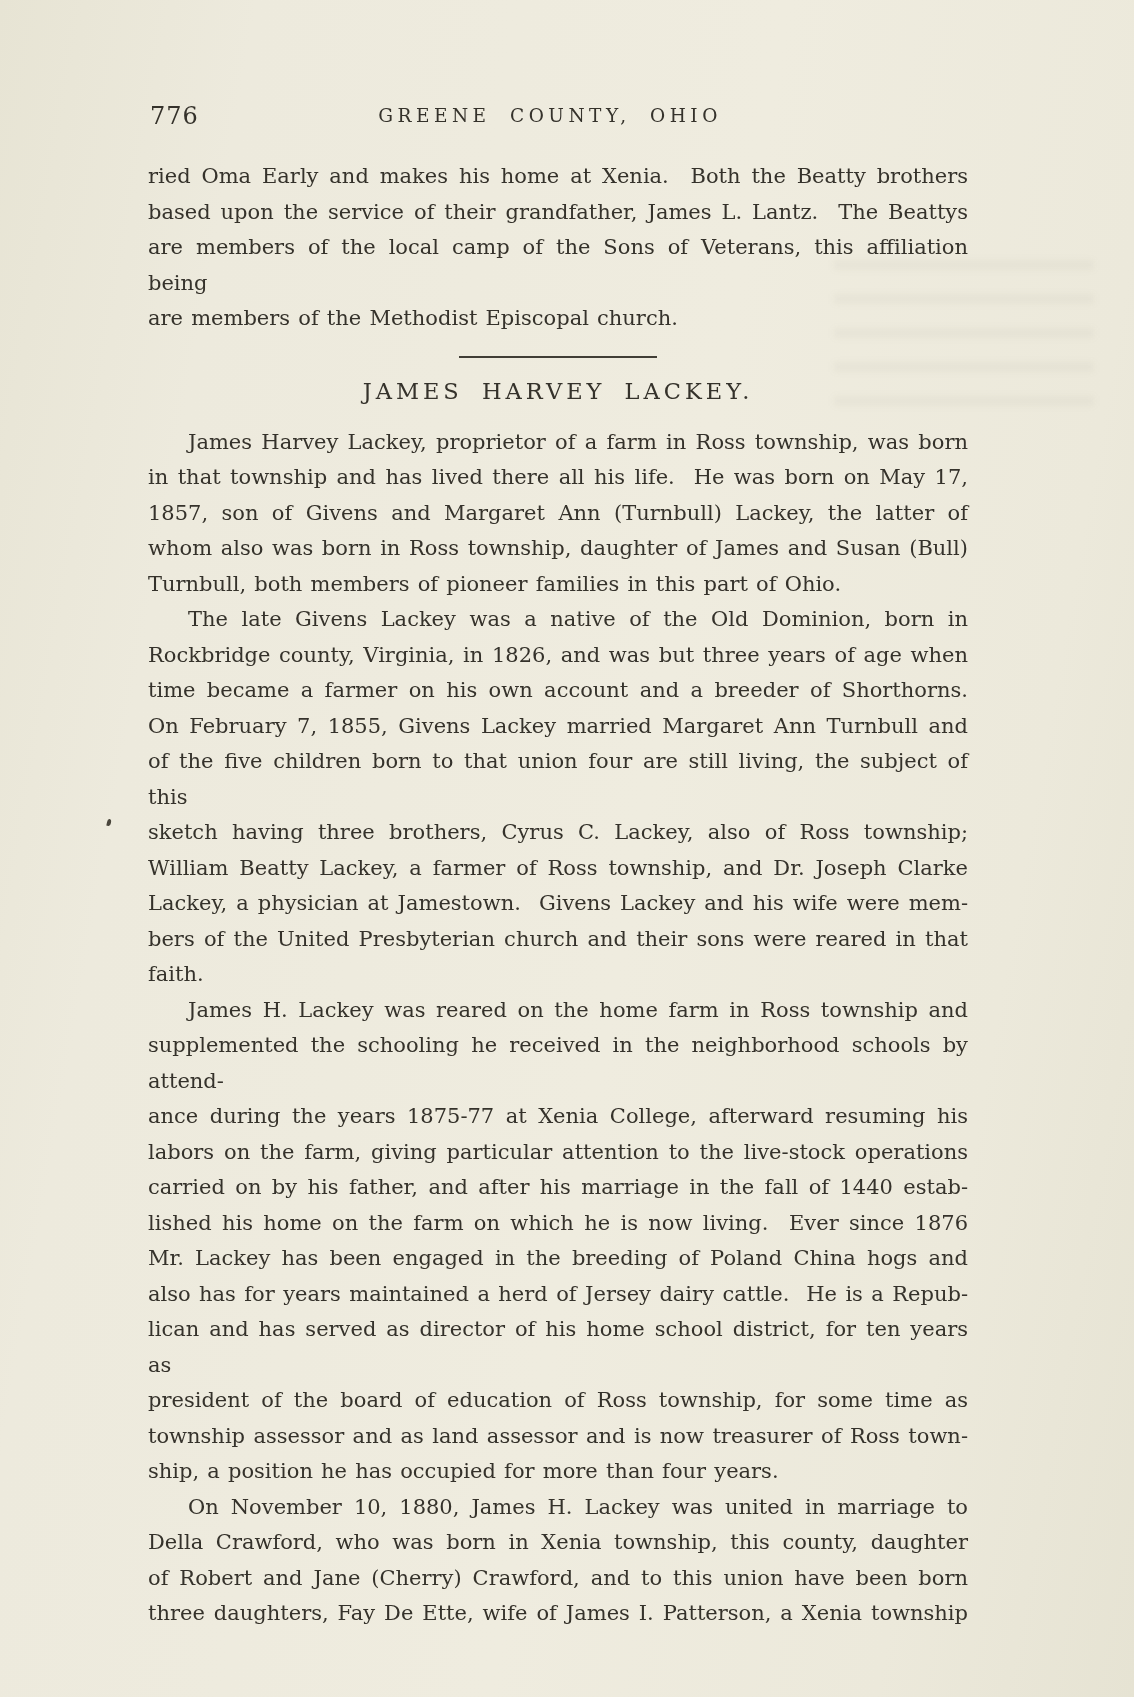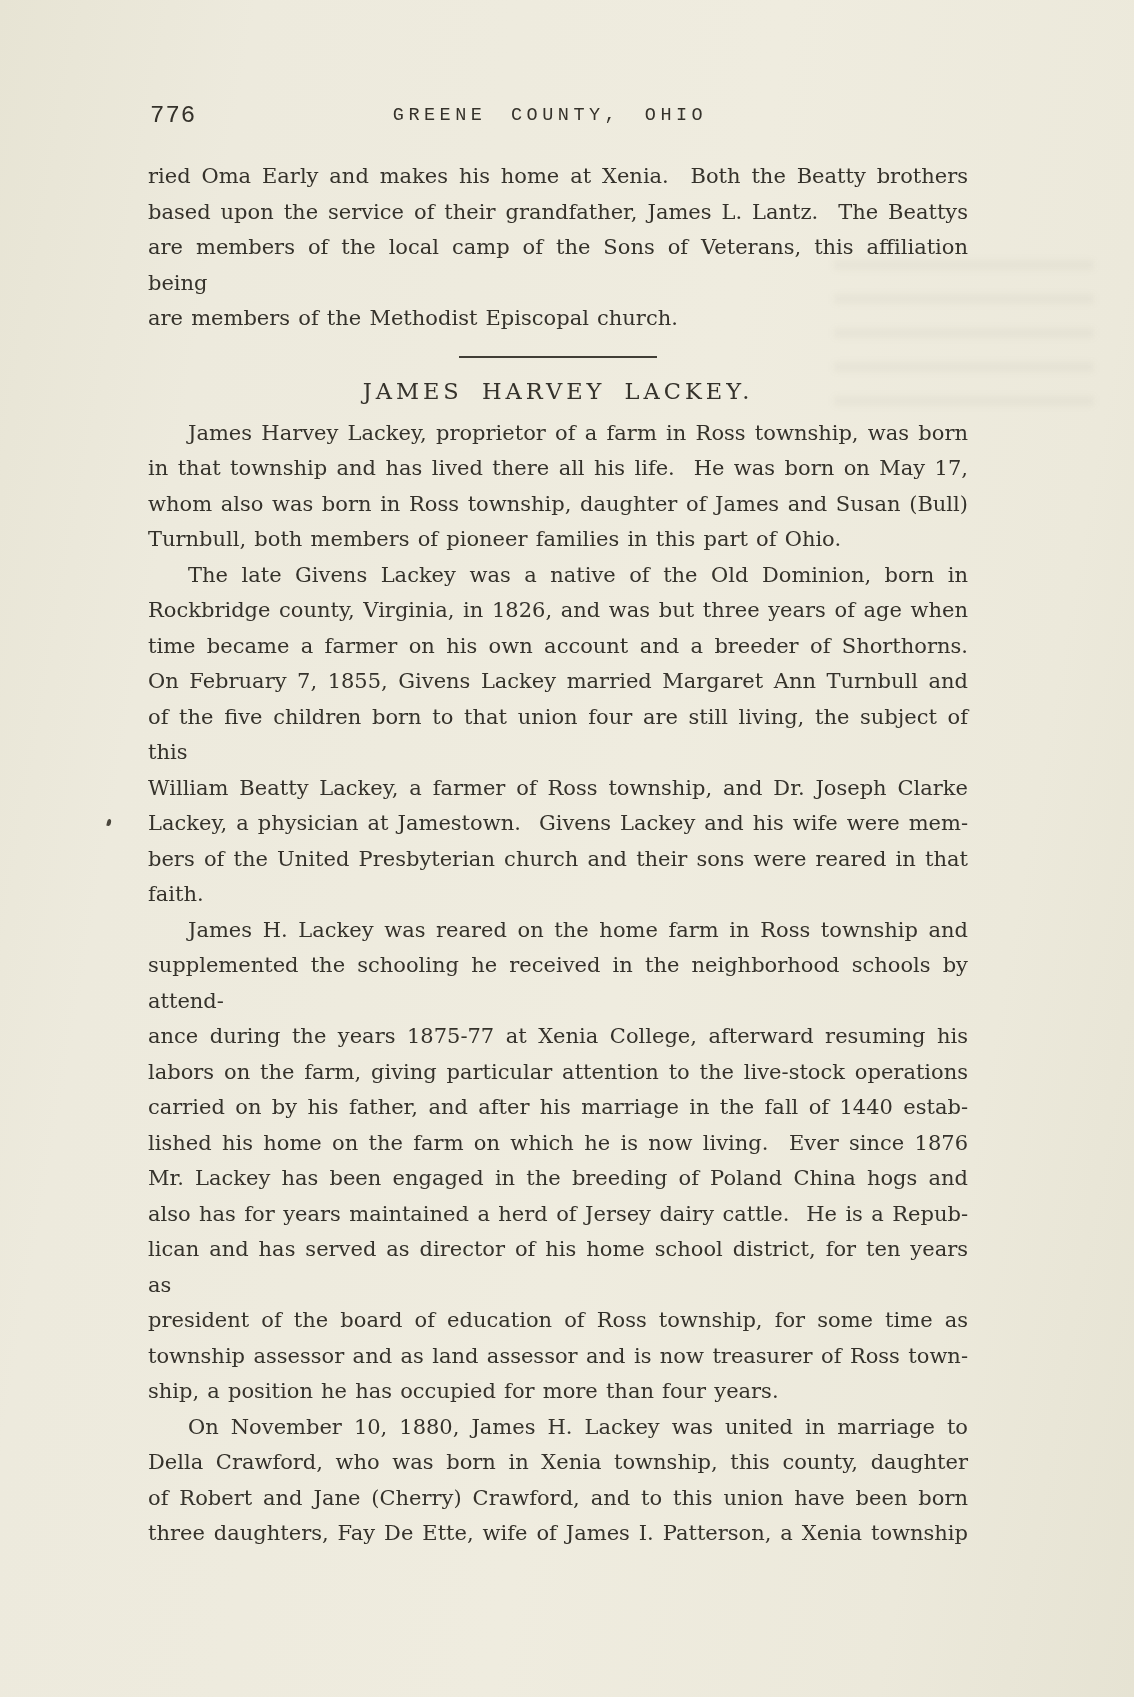--- a/index.html
+++ b/index.html
@@ -23,21 +23,21 @@
       rgba(120,115,95,0.05) 0 10px, rgba(120,115,95,0.0) 10px 34px);
     filter: blur(3px);
     pointer-events: none;
   }
   .textblock {
     position: absolute;
     left: 148px;
     top: 100px;
     width: 820px;
   }
-  .header-row { position: relative; height: 36px; margin-bottom: 23px; font-family: Liberation Mono, monospace; }
+  .header-row { position: relative; height: 36px; margin-bottom: 23px; }
   .page-number {
     position: absolute; left: 2px; top: 2px;
     font-size: 24px; letter-spacing: 1px;
   }
   .running-title {
     position: absolute; left: 0; right: 16px; top: 5px;
     text-align: center;
     font-size: 18.5px;
     letter-spacing: 4.5px;
     word-spacing: 9px;
@@ -56,21 +56,21 @@
     width: 198px; height: 2px;
     background: #413e36;
     margin: 19px auto 15px auto;
   }
   .article-title {
     text-align: center;
     font-size: 22.5px;
     letter-spacing: 4px;
     word-spacing: 8px;
     line-height: 36px;
-    margin-bottom: 7px;
+    margin-bottom: 16px;
   }
   .speck {
     position: absolute;
     left: -41px; top: 719px;
     width: 4px; height: 7px;
     border-radius: 50% 50% 50% 0;
     background: #4a463c;
     transform: rotate(12deg);
   }
 </style>
@@ -95,29 +95,31 @@
       </div>
 
     <div class="divider"></div>
 
     <div class="article-title">JAMES HARVEY LACKEY.</div>
 
     <div id="article-body">
         <div class="paragraph">
           <div class="line indent">James Harvey Lackey, proprietor of a farm in Ross township, was born</div>
           <div class="line">in that township and has lived there all his life.  He was born on May 17,</div>
+          <div class="line">1857, son of Givens and Margaret Ann (Turnbull) Lackey, the latter of</div>
           <div class="line">whom also was born in Ross township, daughter of James and Susan (Bull)</div>
           <div class="line last">Turnbull, both members of pioneer families in this part of Ohio.</div>
         </div>
         <div class="paragraph">
           <div class="line indent">The late Givens Lackey was a native of the Old Dominion, born in</div>
           <div class="line">Rockbridge county, Virginia, in 1826, and was but three years of age when</div>
           <div class="line">time became a farmer on his own account and a breeder of Shorthorns.</div>
           <div class="line">On February 7, 1855, Givens Lackey married Margaret Ann Turnbull and</div>
           <div class="line">of the five children born to that union four are still living, the subject of this</div>
+          <div class="line">sketch having three brothers, Cyrus C. Lackey, also of Ross township;</div>
           <div class="line">William Beatty Lackey, a farmer of Ross township, and Dr. Joseph Clarke</div>
           <div class="line">Lackey, a physician at Jamestown.  Givens Lackey and his wife were mem-</div>
           <div class="line">bers of the United Presbyterian church and their sons were reared in that</div>
           <div class="line last">faith.</div>
         </div>
         <div class="paragraph">
           <div class="line indent">James H. Lackey was reared on the home farm in Ross township and</div>
           <div class="line">supplemented the schooling he received in the neighborhood schools by attend-</div>
           <div class="line">ance during the years 1875-77 at Xenia College, afterward resuming his</div>
           <div class="line">labors on the farm, giving particular attention to the live-stock operations</div>

